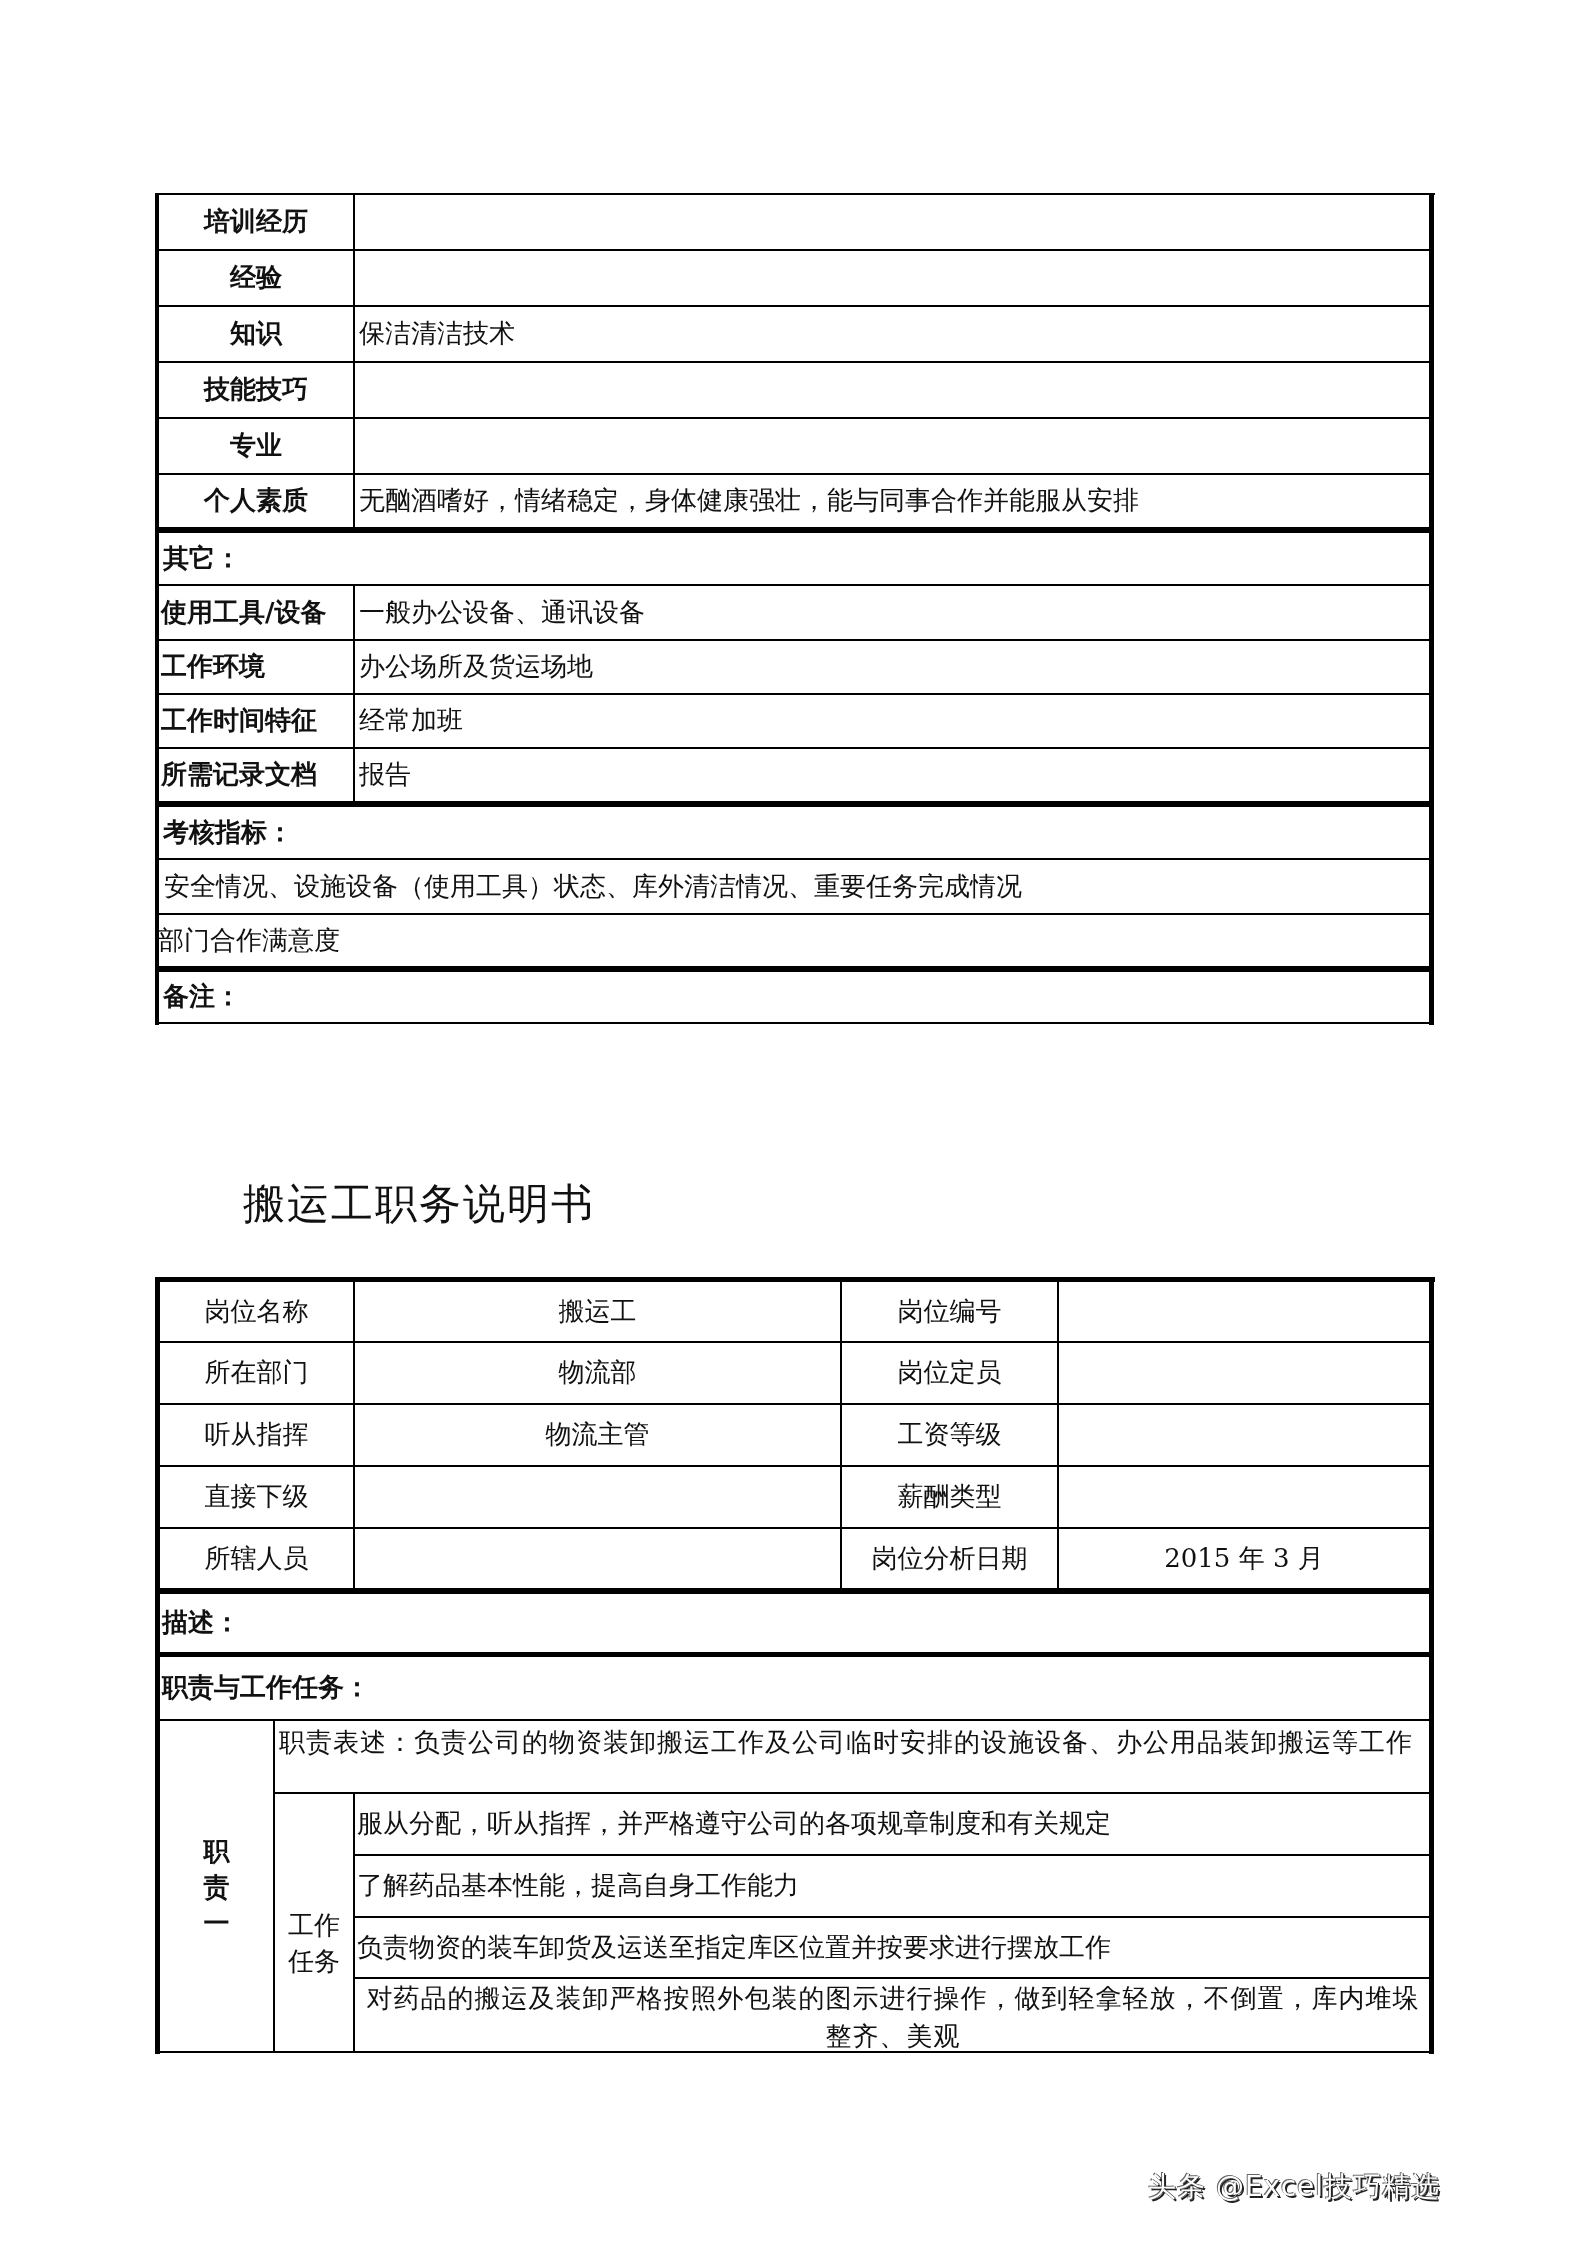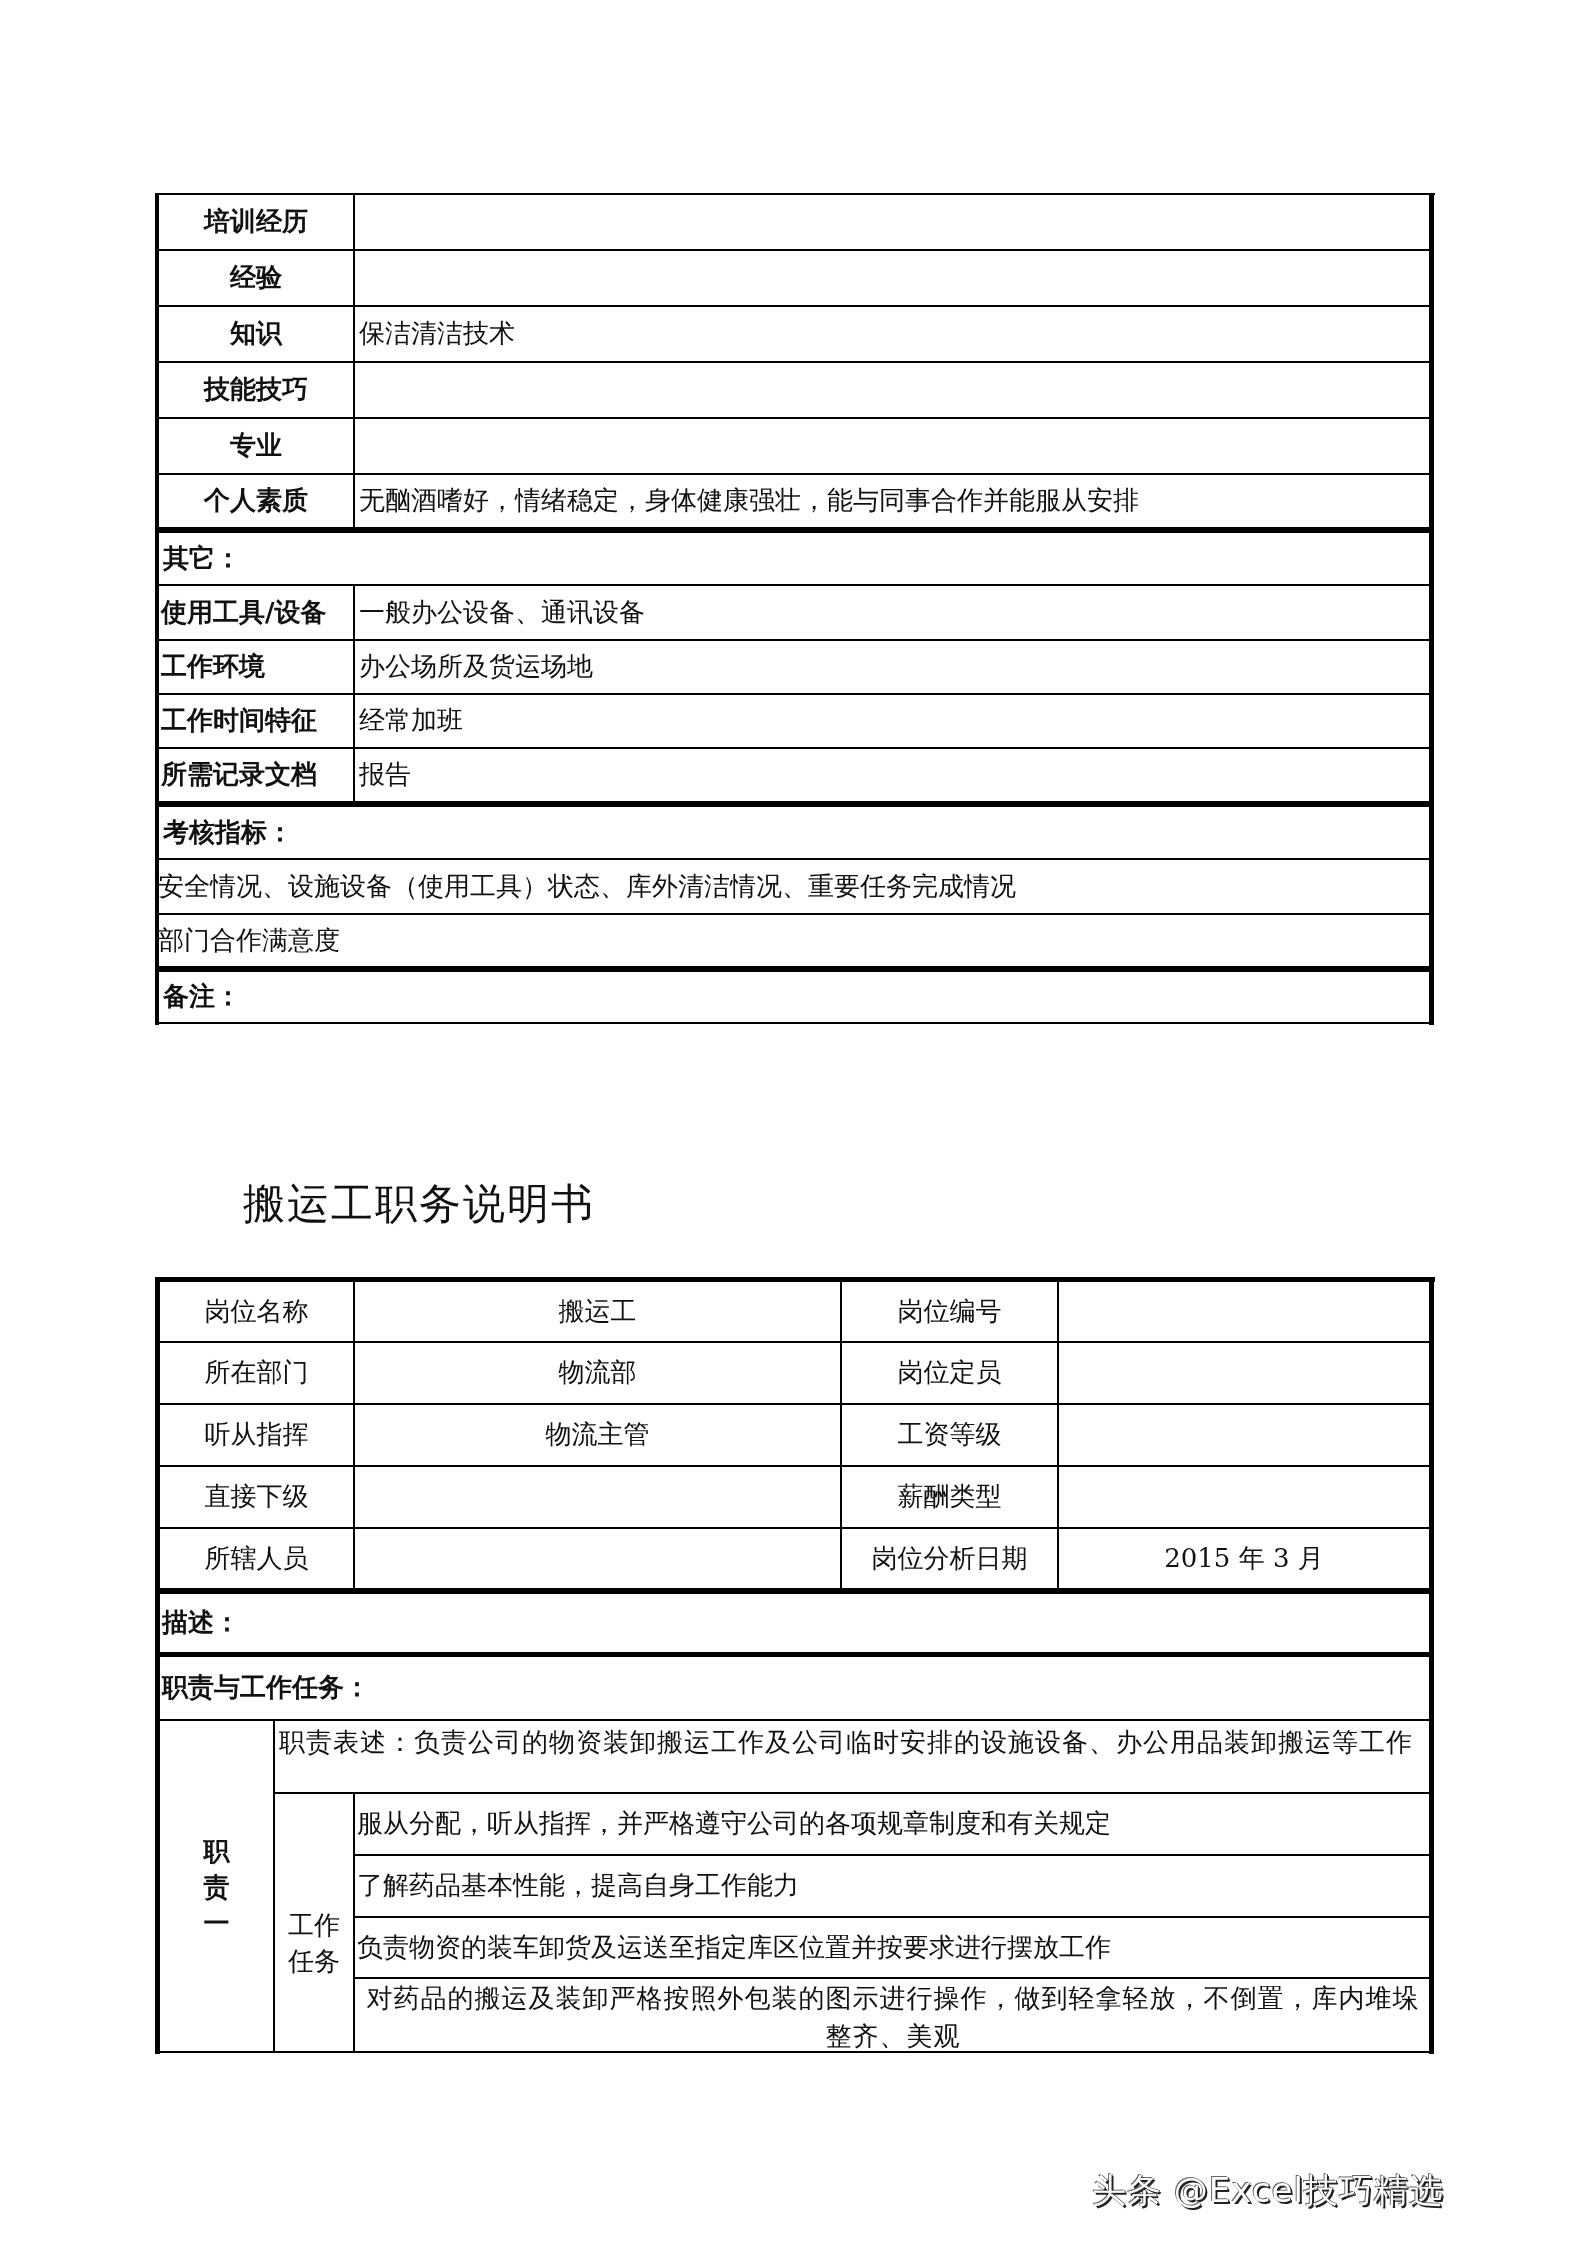--- a/index.html
+++ b/index.html
@@ -10,21 +10,21 @@
   .ctr { justify-content:center; text-align:center; }
   .lft { justify-content:flex-start; padding-left:4px; }
   .b { font-weight:bold; }
   .wrap { white-space:normal; align-items:flex-start; padding-top:6px; line-height:38px; letter-spacing:1px;text-align:center; }
   .hl { position:absolute; background:#000; height:2px; }
   .hl.t { height:6px; }
   .vl { position:absolute; background:#000; width:2px; }
   .vl.t { width:6px; }
   .title { position:absolute; left:243px; top:1176px; font-size:42px; letter-spacing:2px;
            font-family:"DejaVu Serif","Liberation Serif",serif; }
-  .wm { position:absolute; left:1092px; top:2168px; font-size:34px; color:#ffffff;
+  .wm { position:absolute; left:1148px; top:2168px; font-size:28px; color:#ffffff;
         font-family:"DejaVu Sans","Liberation Sans",sans-serif;
         text-shadow: 2px 2px 0 #222, -1px -1px 0 #666, 1px 0 0 #333; letter-spacing:1px;text-align:right; }
   .stack { flex-direction:column; justify-content:center; align-items:center; line-height:36px; }
 </style>
 </head>
 <body>
 
 <div>
 
   <div class="hl" style="left:156px;top:193px;width:1279px;"></div>
@@ -72,21 +72,21 @@
   <div class="c lft" style="left:355px;top:641px;width:1074px;height:52px;">办公场所及货运场地</div>
 
   <div class="c lft b" style="left:159px;top:695px;width:194px;height:52px;padding-left:2px;">工作时间特征</div>
   <div class="c lft" style="left:355px;top:695px;width:1074px;height:52px;">经常加班</div>
 
   <div class="c lft b" style="left:159px;top:749px;width:194px;height:52px;padding-left:2px;">所需记录文档</div>
   <div class="c lft" style="left:355px;top:749px;width:1074px;height:52px;">报告</div>
 
   <div class="c lft b" style="left:159px;top:807px;width:1270px;height:52px;">考核指标：</div>
   <div class="hl" style="left:156px;top:858px;width:1275px;"></div>
-  <div class="c lft" style="left:157px;top:860px;width:1270px;height:53px;padding-left:1px;">安全情况、设施设备（使用工具）状态、库外清洁情况、重要任务完成情况</div>
+  <div class="c lft" style="left:163px;top:860px;width:1270px;height:53px;padding-left:1px;">安全情况、设施设备（使用工具）状态、库外清洁情况、重要任务完成情况</div>
   <div class="hl" style="left:156px;top:913px;width:1275px;"></div>
   <div class="c lft" style="left:157px;top:915px;width:1270px;height:52px;padding-left:1px;">部门合作满意度</div>
   <div class="hl t" style="left:156px;top:966px;width:1275px;"></div>
 
   <div class="c lft b" style="left:159px;top:972px;width:1270px;height:50px;">备注：</div>
   <div class="hl" style="left:156px;top:1022px;width:1278px;"></div>
 </div>
 
 <div class="title">搬运工职务说明书</div>
 

